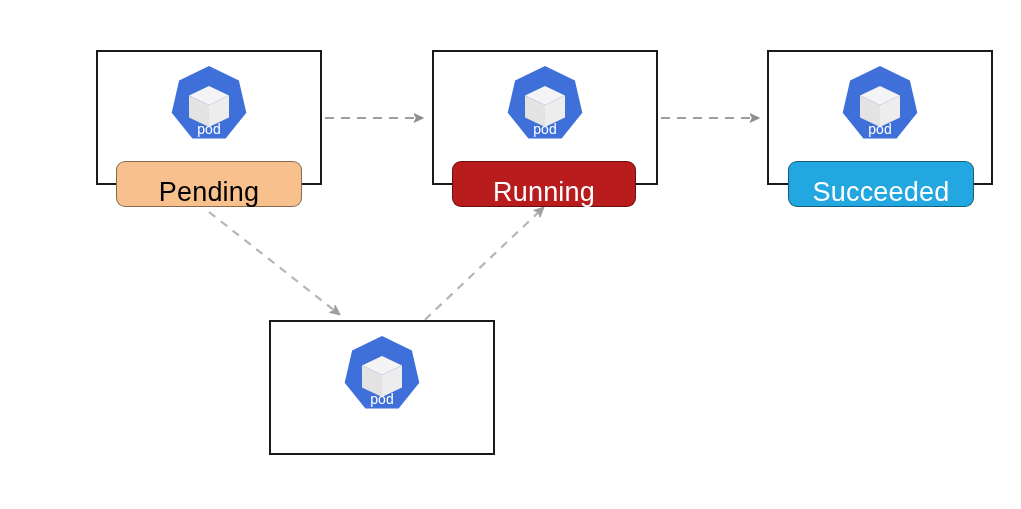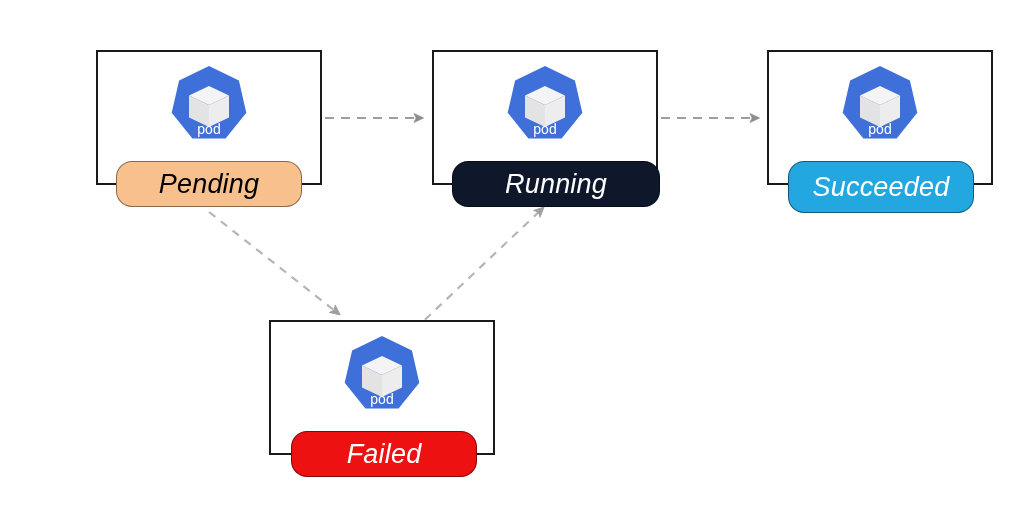--- a/index.html
+++ b/index.html
@@ -34,29 +34,28 @@
     border: 2px solid #1a1a1a;
   }
   .pod-glyph {
     position: absolute;
     left: 50%;
     transform: translateX(-50%);
   }
   .badge {
     position: absolute;
     box-sizing: border-box;
-    border-radius: 16px;
+    border-radius: 9px;
     border: 1px solid rgba(0,0,0,0.45);
     display: flex;
-    align-items: center;
+    align-items: flex-end;
     justify-content: center;
     white-space: nowrap;
     line-height: 1;
     letter-spacing: 0.2px;
-    font-style: italic;
   }
   .badge-text {
     display: block;
     font-size: 27px;
   }
   .right-artifact {
     position: absolute;
     right: 0;
     top: 372px;
     width: 14px;
@@ -115,49 +114,46 @@
     <svg class="pod-glyph" style="top:10px;" width="100" height="100" viewBox="0 0 100 100">
       <polygon points="50,4 79.9,18.4 87.3,50.7 66.6,76.6 33.4,76.6 12.7,50.7 20.1,18.4" fill="#3f6fd8"></polygon>
       <g>
         <polygon points="50,24 70,33.5 50,43 30,33.5" fill="#f4f4f4"></polygon>
         <polygon points="30,33.5 50,43 50,65 30,55.5" fill="#e3e3e3"></polygon>
         <polygon points="70,33.5 50,43 50,65 70,55.5" fill="#ededed"></polygon>
       </g>
       <text x="50" y="72" text-anchor="middle" font-family="Liberation Sans, sans-serif" font-size="14" fill="#ffffff">pod</text>
     </svg>
   </div>
-  <div class="badge" style="left:416px; top:161px; width:208px; height:46px; background:#0f172a; color:#ffffff;">
+  <div class="badge" style="left:416px; top:161px; width:184px; height:46px; background:#b91c1c; color:#ffffff;">
     <span class="badge-text">Running</span>
   </div>
 
   <div class="node" style="left:731px; top:50px; width:226px; height:135px;">
     <svg class="pod-glyph" style="top:10px;" width="100" height="100" viewBox="0 0 100 100">
       <polygon points="50,4 79.9,18.4 87.3,50.7 66.6,76.6 33.4,76.6 12.7,50.7 20.1,18.4" fill="#3f6fd8"></polygon>
       <g>
         <polygon points="50,24 70,33.5 50,43 30,33.5" fill="#f4f4f4"></polygon>
         <polygon points="30,33.5 50,43 50,65 30,55.5" fill="#e3e3e3"></polygon>
         <polygon points="70,33.5 50,43 50,65 70,55.5" fill="#ededed"></polygon>
       </g>
       <text x="50" y="72" text-anchor="middle" font-family="Liberation Sans, sans-serif" font-size="14" fill="#ffffff">pod</text>
     </svg>
   </div>
-  <div class="badge" style="left:752px; top:161px; width:186px; height:52px; background:#23a7e0; color:#ffffff;">
+  <div class="badge" style="left:752px; top:161px; width:186px; height:46px; background:#23a7e0; color:#ffffff;">
     <span class="badge-text">Succeeded</span>
   </div>
 
   <div class="node" style="left:233px; top:320px; width:226px; height:135px;">
     <svg class="pod-glyph" style="top:10px;" width="100" height="100" viewBox="0 0 100 100">
       <polygon points="50,4 79.9,18.4 87.3,50.7 66.6,76.6 33.4,76.6 12.7,50.7 20.1,18.4" fill="#3f6fd8"></polygon>
       <g>
         <polygon points="50,24 70,33.5 50,43 30,33.5" fill="#f4f4f4"></polygon>
         <polygon points="30,33.5 50,43 50,65 30,55.5" fill="#e3e3e3"></polygon>
         <polygon points="70,33.5 50,43 50,65 70,55.5" fill="#ededed"></polygon>
       </g>
       <text x="50" y="72" text-anchor="middle" font-family="Liberation Sans, sans-serif" font-size="14" fill="#ffffff">pod</text>
     </svg>
   </div>
-  <div class="badge" style="left:255px; top:431px; width:186px; height:46px; background:#ee1111; color:#ffffff;">
-    <span class="badge-text">Failed</span>
-  </div>
 
   <div class="right-artifact"></div>
 
 </div>
 
 </body></html>

